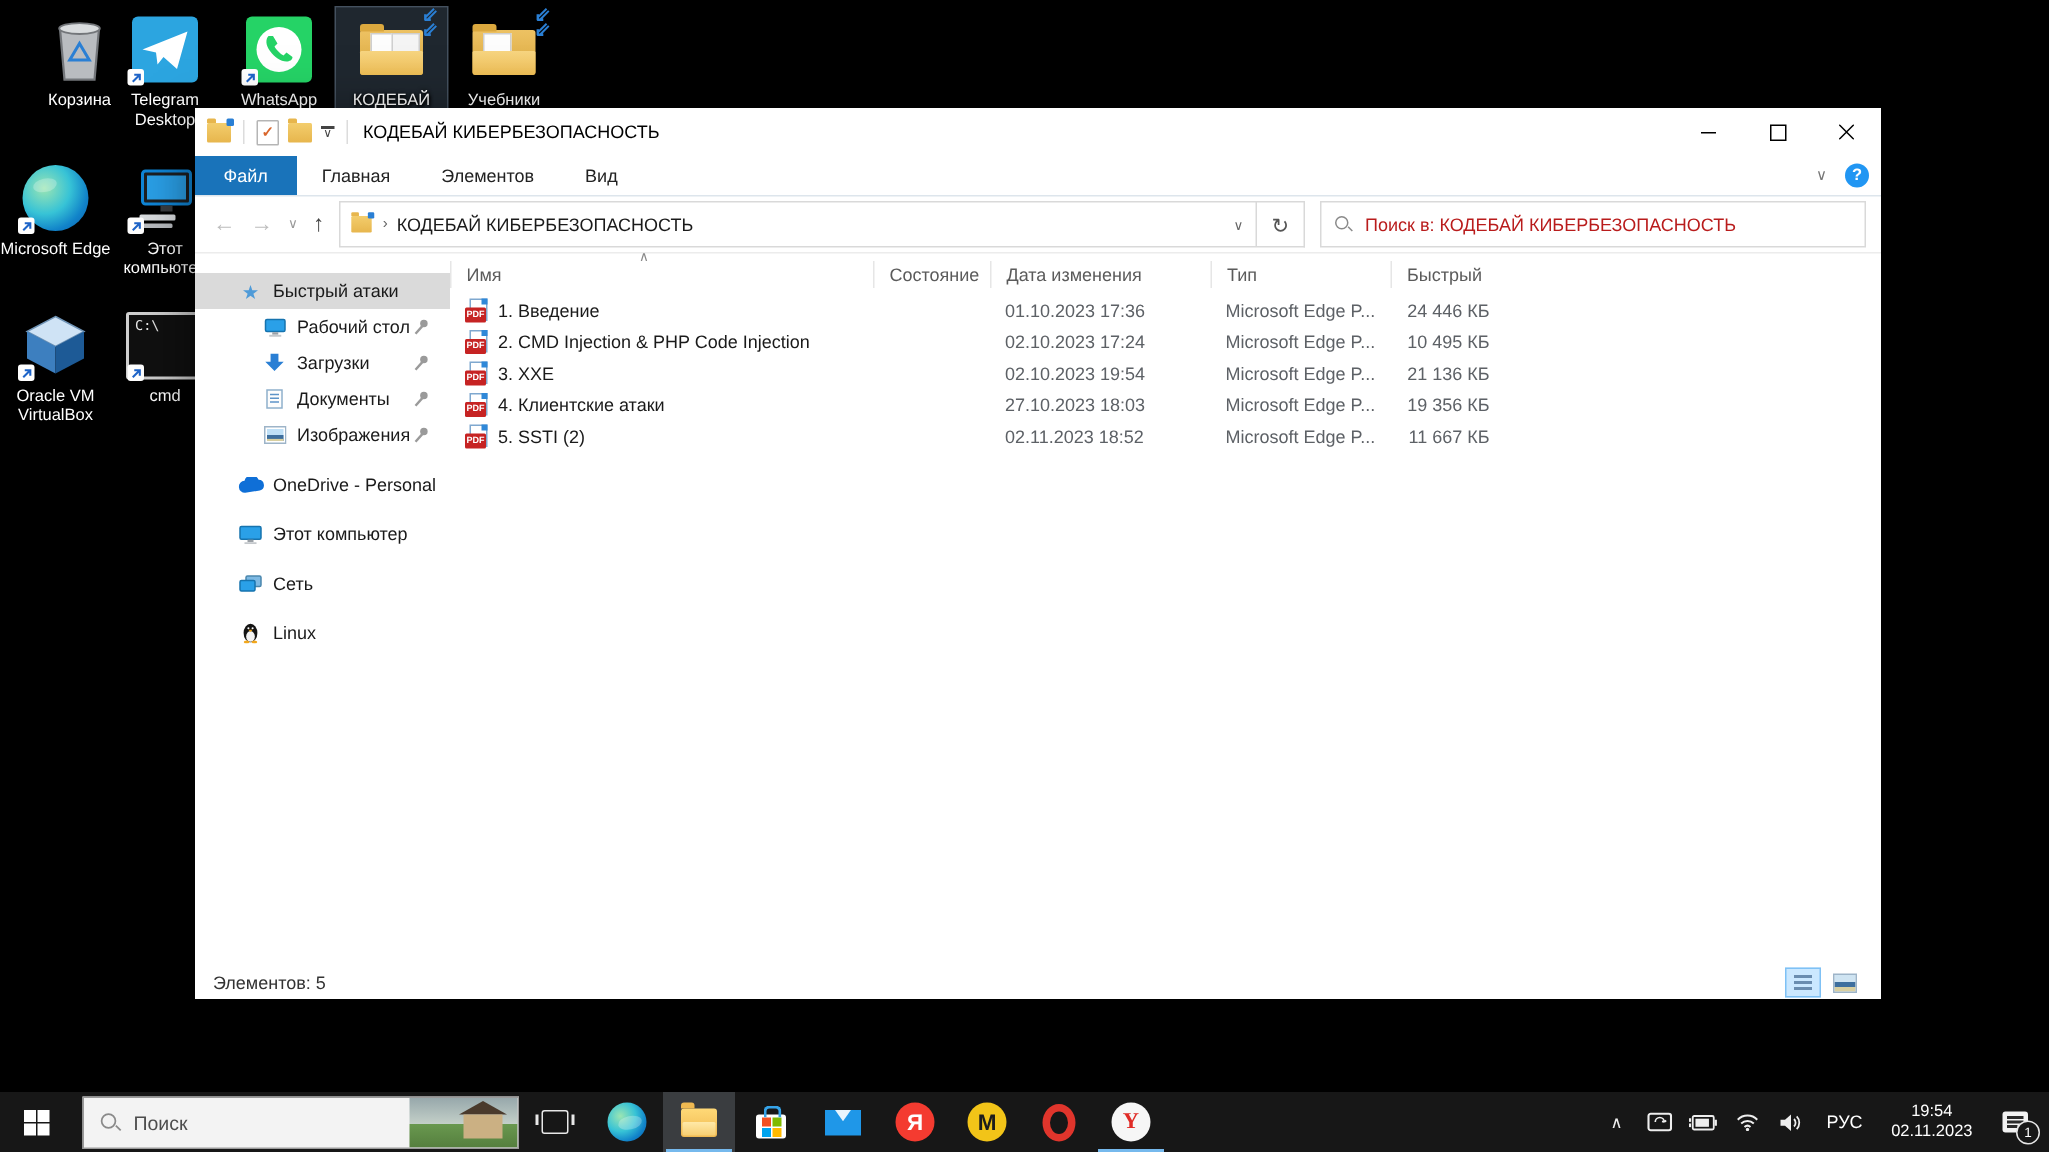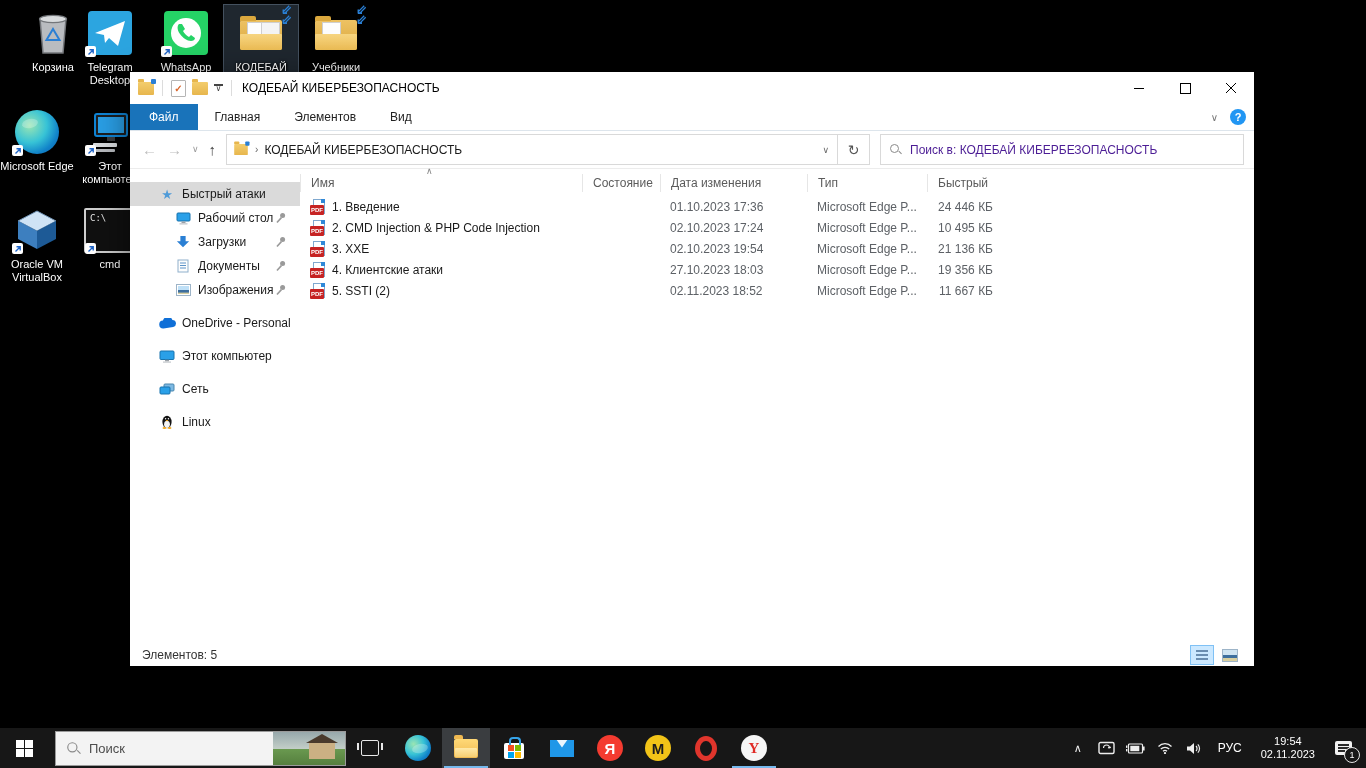--- a/index.html
+++ b/index.html
@@ -57,21 +57,21 @@
 
   .navrow{height:37px;display:flex;align-items:center;padding:0 10px 0 12px;border-bottom:1px solid #ececec;}
   .navbtn{font-size:15px;margin-right:10px;}
   .nav-dis{color:#bdbdbd;}
   .nav-en{color:#444;}
   .navchev{font-size:9px;color:#999;margin:-2px 10px 0 0;}
   .addrbar{flex:1;height:29px;border:1px solid #d9d9d9;display:flex;align-items:center;padding:0 6px;gap:6px;background:#fff;}
   .addrtext{flex:1;color:#1a1a1a;}
   .addrchev{color:#666;font-size:9px;padding-right:2px;}
   .refreshbtn{width:31px;height:29px;border:1px solid #d9d9d9;border-left:none;display:flex;align-items:center;justify-content:center;color:#555;font-size:14px;}
-  .searchbox{width:344px;height:29px;border:1px solid #d9d9d9;margin-left:10px;display:flex;align-items:center;padding:0 9px;gap:9px;color:#4c1d95;}
+  .searchbox{width:344px;height:29px;border:1px solid #d9d9d9;margin-left:10px;display:flex;align-items:center;padding:0 9px;gap:9px;color:#b91c1c;}
   .mag{width:11px;height:11px;position:relative;flex:none;}
   .mag::before{content:"";position:absolute;left:0;top:0;width:7px;height:7px;border:1.4px solid #8a8a8a;border-radius:50%;}
   .mag::after{content:"";position:absolute;left:7.5px;top:8px;width:4px;height:1.4px;background:#8a8a8a;transform:rotate(45deg);}
 
   .body{position:absolute;top:96px;bottom:22px;left:0;right:0;}
   
   .side{position:absolute;left:0;top:0;bottom:0;width:170px;padding-top:14px;box-sizing:border-box;}
   .srow{height:24px;display:flex;align-items:center;position:relative;padding-left:28px;}
   .srow.child{padding-left:44px;}
   .srow.active{background:#dadada;}

